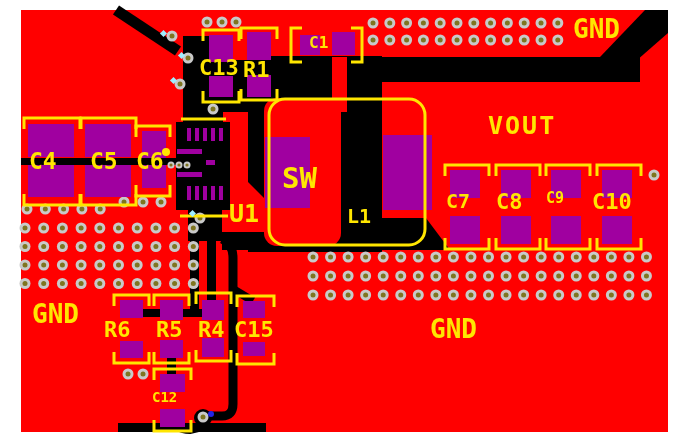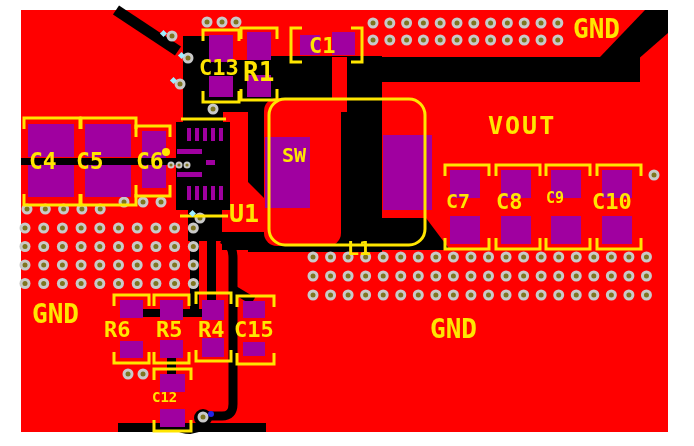--- a/index.html
+++ b/index.html
@@ -738,29 +738,29 @@
       <rect x="161" y="31" width="5" height="5" fill="#9feeff" transform="rotate(45 163.5 33.5)"></rect>
       <rect x="179" y="53" width="5" height="5" fill="#9feeff" transform="rotate(45 181.5 55.5)"></rect>
       <rect x="171" y="78" width="5" height="5" fill="#9feeff" transform="rotate(45 173.5 80.5)"></rect>
       <rect x="190" y="211" width="5" height="5" fill="#9feeff" transform="rotate(45 192.5 213.5)"></rect>
       <circle cx="211" cy="414" r="3" fill="#2323e6"></circle>
     </g>
   </svg>
 
   <div class="labels">
     <span style="left:199px;top:57px;font-size:22px">C13</span>
-    <span style="left:243px;top:59px;font-size:26px">R1</span>
-    <span style="left:309px;top:35px;font-size:22px">C1</span>
+    <span style="left:243px;top:59px;font-size:22px">R1</span>
+    <span style="left:309px;top:35px;font-size:16px">C1</span>
     <span style="left:573px;top:16px;font-size:26px">GND</span>
     <span style="left:29px;top:150px;font-size:23px">C4</span>
-    <span style="left:76px;top:150px;font-size:23px">C5</span>
+    <span style="left:90px;top:150px;font-size:23px">C5</span>
     <span style="left:136px;top:150px;font-size:23px">C6</span>
-    <span style="left:282px;top:145px;font-size:20px">SW</span>
+    <span style="left:282px;top:164px;font-size:29px">SW</span>
     <span style="left:229px;top:201px;font-size:25px">U1</span>
-    <span style="left:347px;top:238px;font-size:20px">L1</span>
+    <span style="left:347px;top:206px;font-size:20px">L1</span>
     <span style="left:488px;top:113px;font-size:25px;letter-spacing:2px">VOUT</span>
     <span style="left:446px;top:191px;font-size:20px">C7</span>
     <span style="left:496px;top:191px;font-size:22px">C8</span>
     <span style="left:546px;top:191px;font-size:15px">C9</span>
     <span style="left:592px;top:191px;font-size:22px">C10</span>
     <span style="left:32px;top:301px;font-size:26px">GND</span>
     <span style="left:430px;top:316px;font-size:26px">GND</span>
     <span style="left:104px;top:319px;font-size:22px">R6</span>
     <span style="left:156px;top:319px;font-size:22px">R5</span>
     <span style="left:198px;top:319px;font-size:22px">R4</span>

